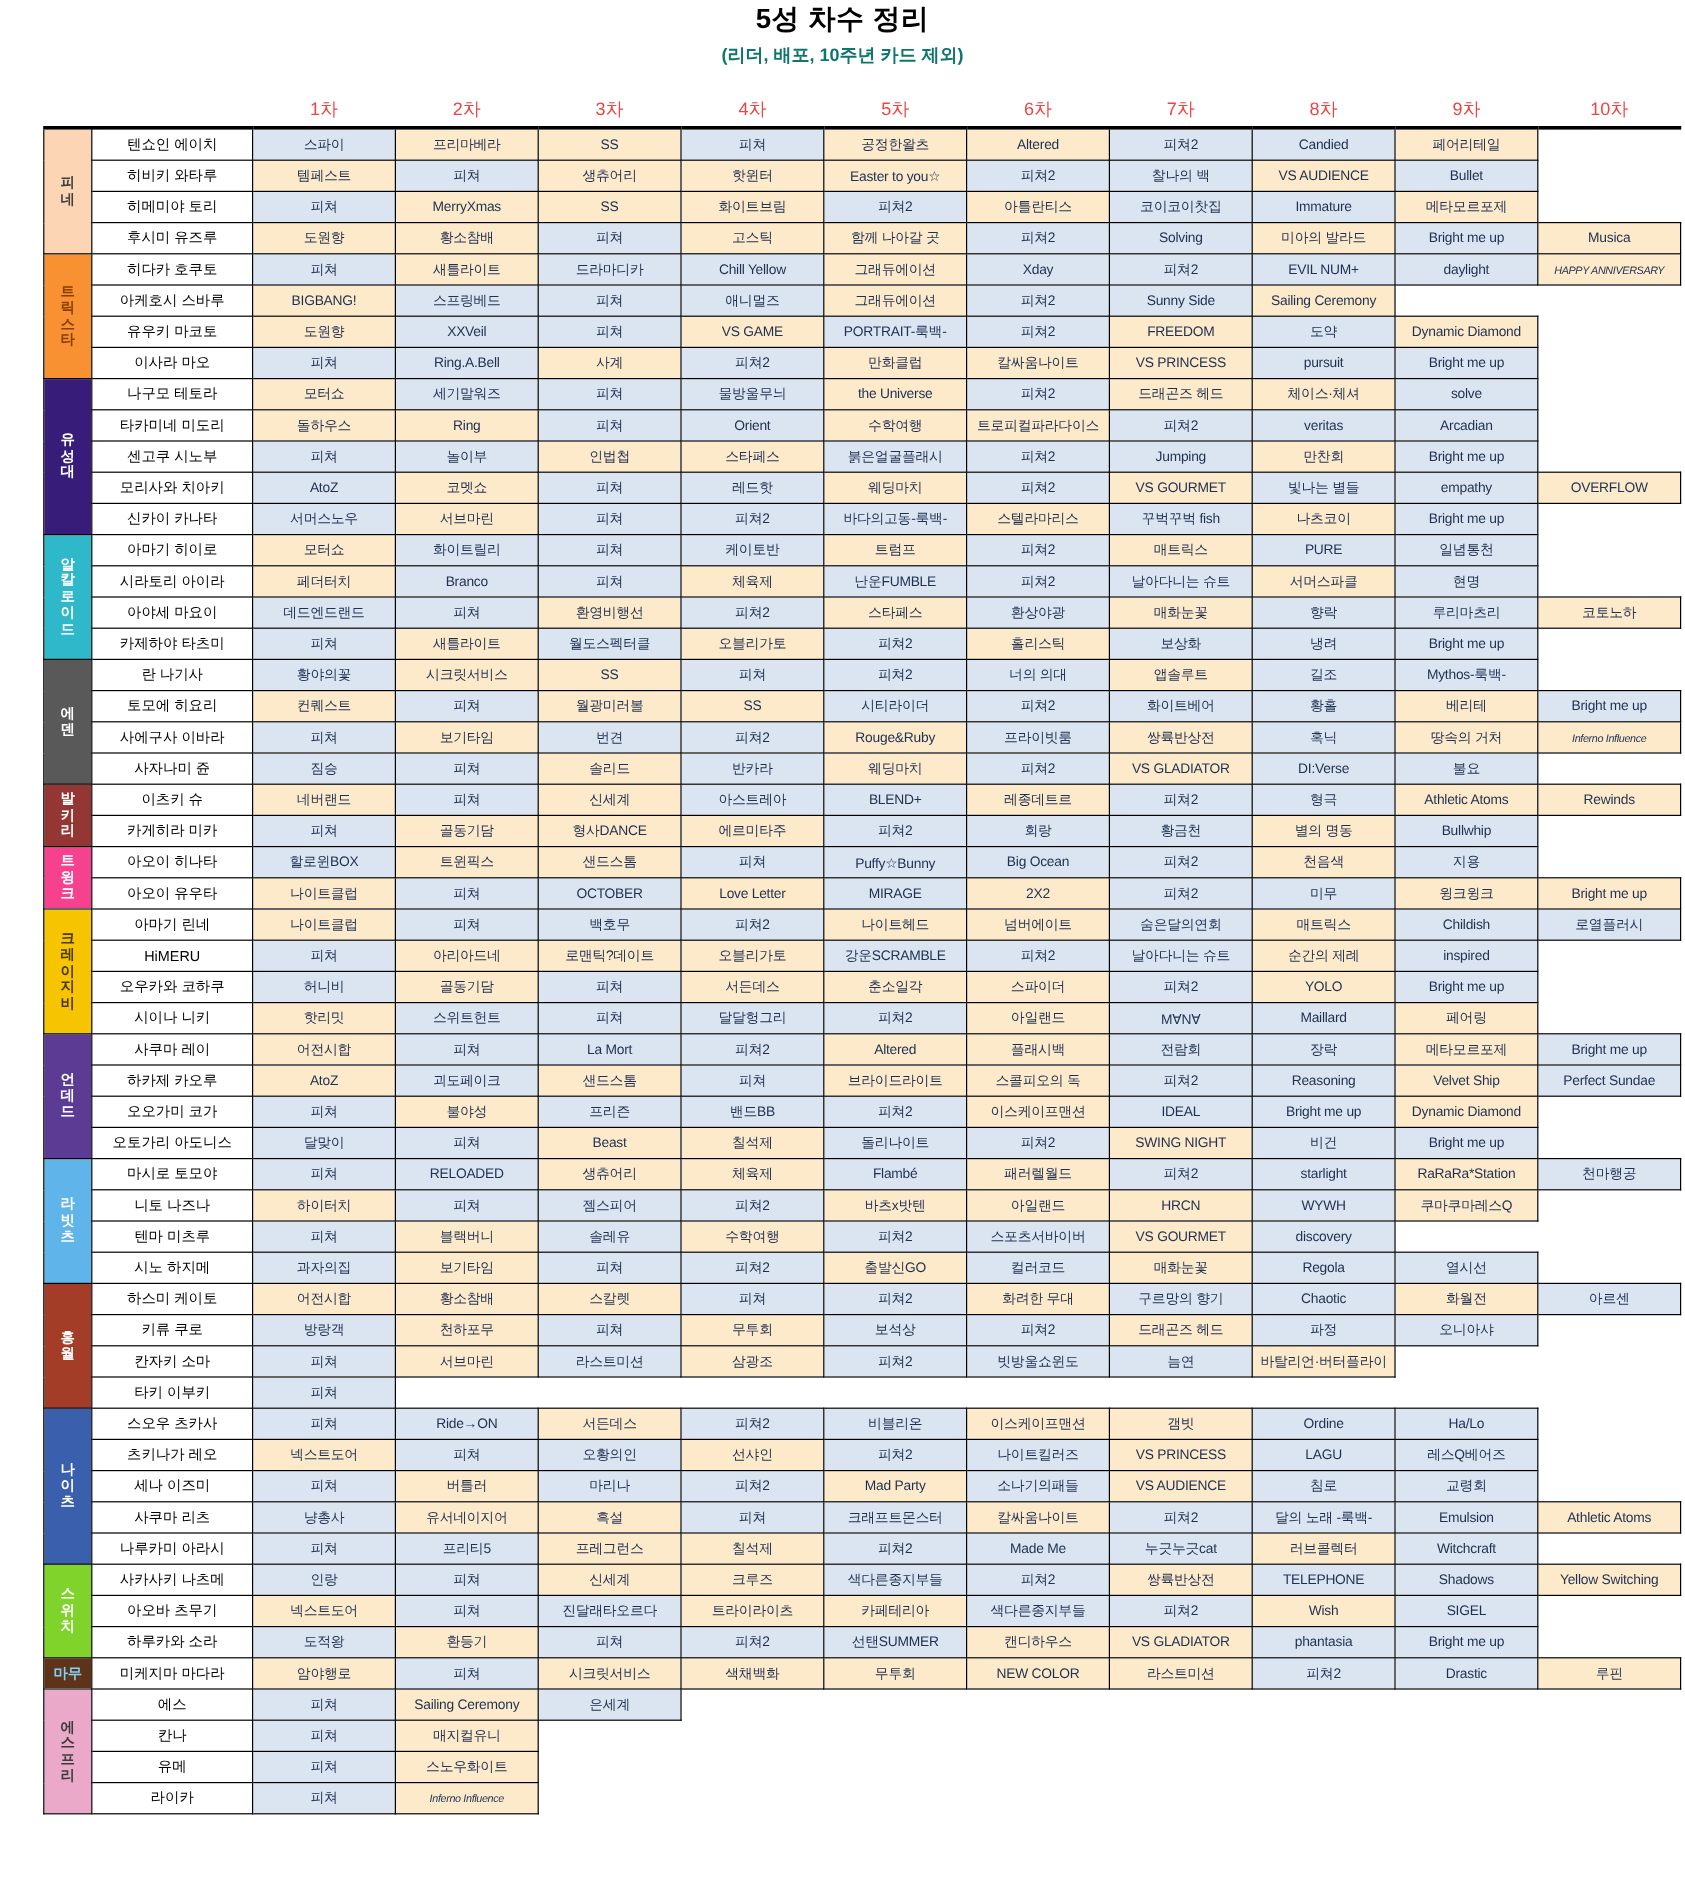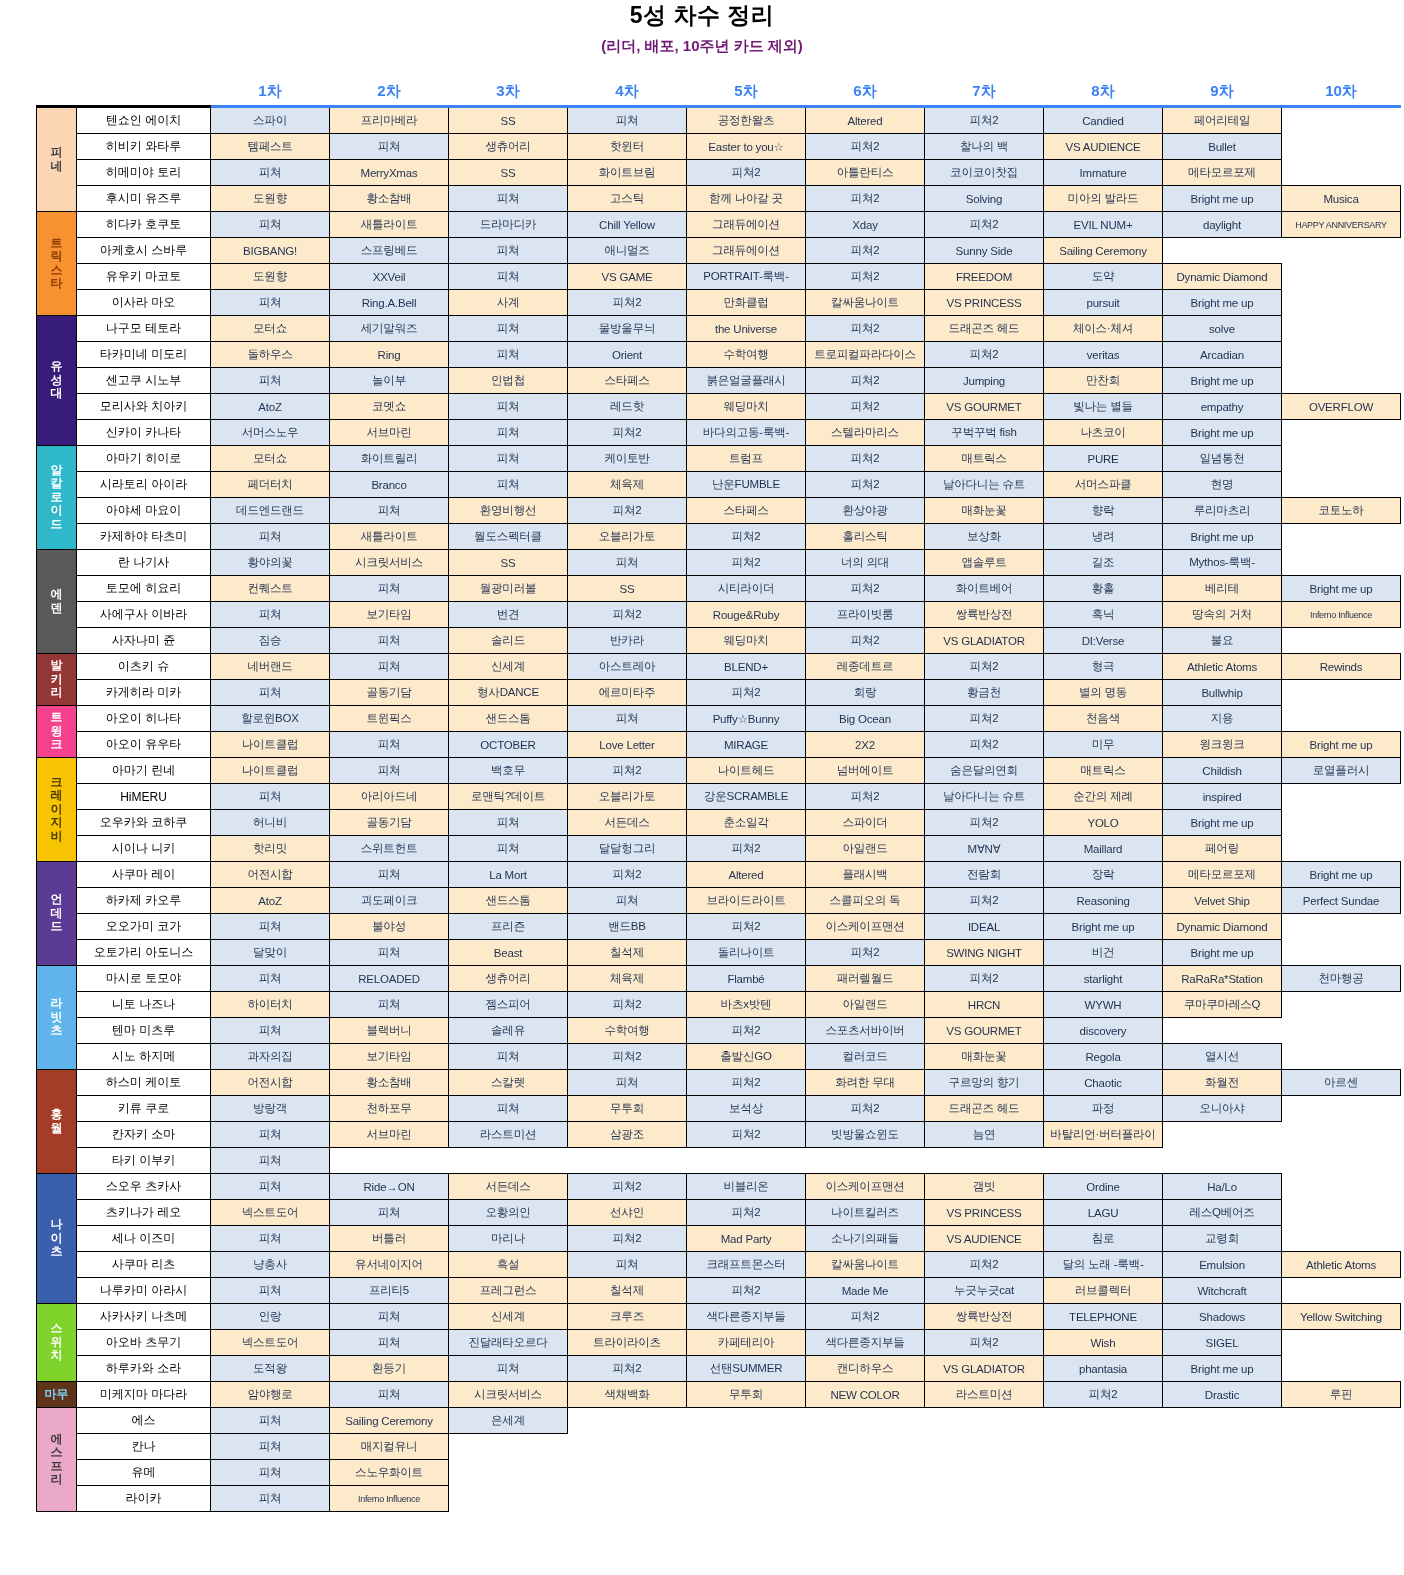--- a/index.html
+++ b/index.html
@@ -1,27 +1,27 @@
 <!DOCTYPE html>
 <html><head>
 <meta charset="utf-8">
 <style>
   html,body{margin:0;padding:0;background:#ffffff;}
   body{width:1404px;height:1575px;overflow:hidden;font-family:"Liberation Sans",sans-serif;}
   .title{ text-align:center; font-size:23px; font-weight:bold; color:#000; letter-spacing:0.5px;}
-  .subtitle{ text-align:center; font-size:15px; font-weight:bold; color:#701a75; margin-top:6px;}
+  .subtitle{ text-align:center; font-size:15px; font-weight:bold; color:#0f766e; margin-top:6px;}
   table{ border-collapse:collapse; table-layout:fixed; margin:22px 0 0 36px;}
   col.c-group{width:40px;} col.c-name{width:134px;} col.c-data{width:119px;}
   th,td{ height:25px; padding:0 1px; text-align:center; vertical-align:middle; overflow:hidden; white-space:nowrap;}
-  th.col-h{ border:none; border-bottom:3px solid #3b82f6; font-size:15px; font-weight:bold; color:#3b82f6; height:27px;}
+  th.col-h{ border:none; border-bottom:3px solid #000000; font-size:15px; font-weight:normal; color:#ef4444; height:27px;}
   th.corner{ border:none; border-bottom:3px solid #000;}
   td.group-label{ border:1px solid #000; font-weight:bold; font-size:12px; line-height:1.12; white-space:pre-line; }
   td.name{ border:1px solid #000; background:#fff; color:#000; font-size:12px;margin-top:35px;}
   td.cell{ border:1px solid #000; color:#1f3050; font-size:11.5px; letter-spacing:-0.2px;}
-  td.cell.small{ font-size:9px; letter-spacing:-0.3px;}
+  td.cell.small{ font-size:9px; letter-spacing:-0.3px;font-style:italic;}
   td.cell-b{ background:#dbe5f1;}
   td.cell-y{ background:#fdeacb;}
   td.blank{ border:none; background:transparent;}
 </style>
 </head>
 <body>
 
 <div class="title">5성 차수 정리</div>
 <div class="subtitle">(리더, 배포, 10주년 카드 제외)</div>
 

